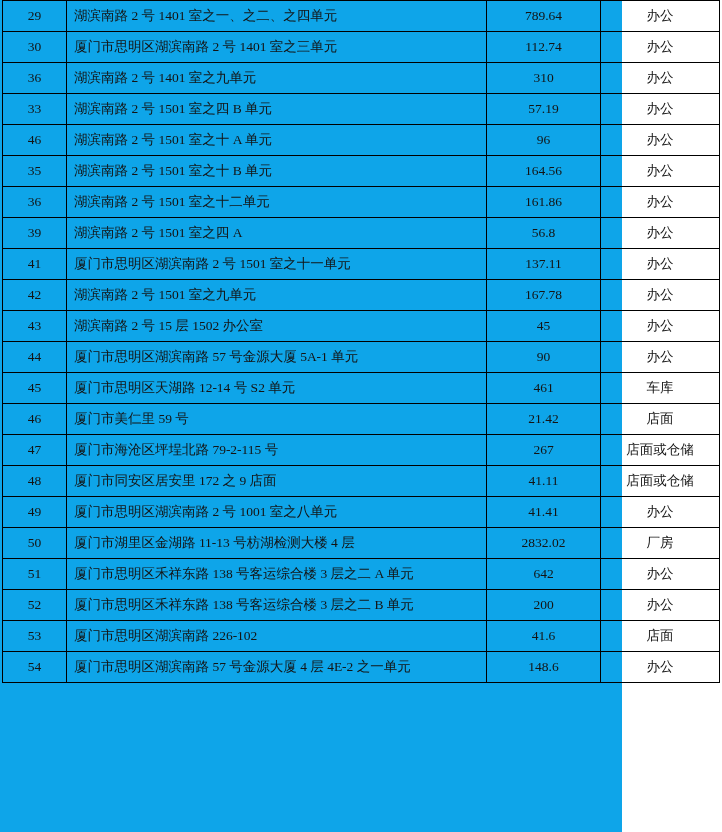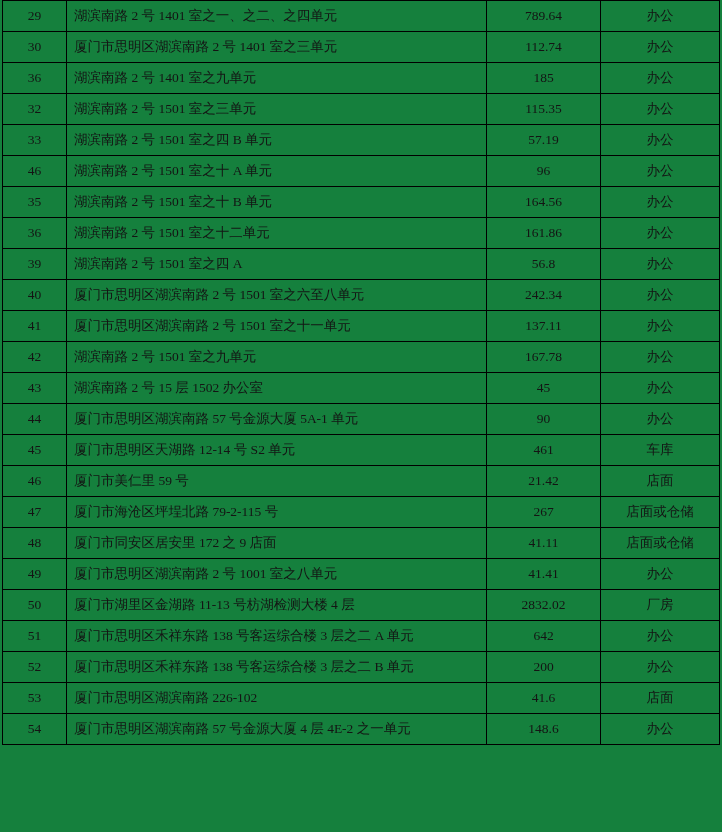--- a/index.html
+++ b/index.html
@@ -5,23 +5,23 @@
   html, body {
     margin: 0;
     padding: 0;
     background: #ffffff;
     width: 722px;
     height: 832px;
     overflow: hidden;
   }
   .sheet {
     position: relative;
-    width: 722px;
+    width: 622px;
     height: 832px;
-    background: #15803d;
+    background: #0ea5e9;
     font-family: "Liberation Serif", "DejaVu Serif", serif;
     color: #141414;
   }
   table.prop-table {
     position: absolute;
     left: 2px;
     top: 0;
     width: 717px;
     border-collapse: collapse;
     table-layout: fixed;
@@ -70,27 +70,21 @@
   </tr>
         <tr>
     <td>30</td>
     <td class="addr">厦门市思明区湖滨南路 2 号 1401 室之三单元</td>
     <td>112.74</td>
     <td>办公</td>
   </tr>
         <tr>
     <td>36</td>
     <td class="addr">湖滨南路 2 号 1401 室之九单元</td>
-    <td>185</td>
-    <td>办公</td>
-  </tr>
-        <tr>
-    <td>32</td>
-    <td class="addr">湖滨南路 2 号 1501 室之三单元</td>
-    <td>115.35</td>
+    <td>310</td>
     <td>办公</td>
   </tr>
         <tr>
     <td>33</td>
     <td class="addr">湖滨南路 2 号 1501 室之四 B 单元</td>
     <td>57.19</td>
     <td>办公</td>
   </tr>
         <tr>
     <td>46</td>
@@ -107,26 +101,20 @@
         <tr>
     <td>36</td>
     <td class="addr">湖滨南路 2 号 1501 室之十二单元</td>
     <td>161.86</td>
     <td>办公</td>
   </tr>
         <tr>
     <td>39</td>
     <td class="addr">湖滨南路 2 号 1501 室之四 A</td>
     <td>56.8</td>
-    <td>办公</td>
-  </tr>
-        <tr>
-    <td>40</td>
-    <td class="addr">厦门市思明区湖滨南路 2 号 1501 室之六至八单元</td>
-    <td>242.34</td>
     <td>办公</td>
   </tr>
         <tr>
     <td>41</td>
     <td class="addr">厦门市思明区湖滨南路 2 号 1501 室之十一单元</td>
     <td>137.11</td>
     <td>办公</td>
   </tr>
         <tr>
     <td>42</td>

